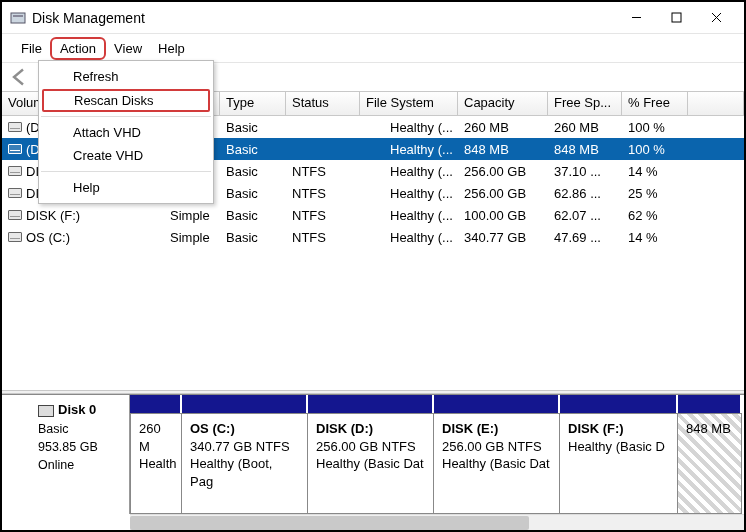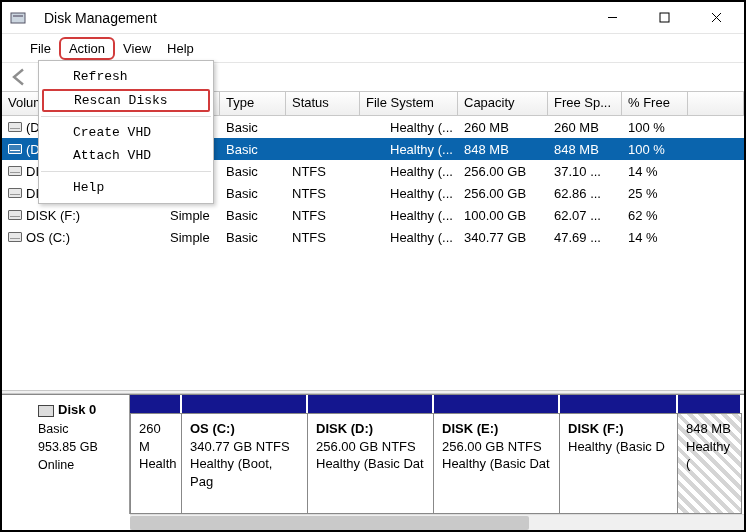--- a/index.html
+++ b/index.html
@@ -1,24 +1,24 @@
 <!DOCTYPE html>
 <html><head>
 <meta charset="utf-8">
 <style>
 * { margin:0; padding:0; box-sizing:border-box; font-family:"Segoe UI",Tahoma,sans-serif; font-size:13px; }
 body { background:#fff; }
 .window { width:746px; height:532px; border:2px solid #000; position:relative; background:#fff; display:flex; flex-direction:column; overflow:hidden; }
-.titlebar { display:flex; align-items:center; height:32px; padding:0 8px; border-bottom:1px solid #e5e5e5;gap:12px; }
+.titlebar { display:flex; align-items:center; height:32px; padding:0 8px; border-bottom:1px solid #e5e5e5; }
 .titlebar .icon { width:16px; height:16px; margin-right:6px; }
 .titlebar .title { flex:0 0 auto; font-size:14px; }
 .titlebar .spacer { flex:1; }
 .winbtn { width:40px; height:28px; display:flex; align-items:center; justify-content:center; }
 .winbtn svg { width:11px; height:11px; }
-.menubar { display:flex; align-items:center; height:28px; padding:0 20px; }
+.menubar { display:flex; align-items:center; height:28px; padding:0 11px; }
 .menubar .menuitem { padding:2px 8px; cursor:default; }
 .hl { border:2.5px solid #d23b3b; border-radius:6px; }
 .toolbar { display:flex; align-items:center; height:30px; padding:0 6px; border-top:1px solid #e5e5e5; border-bottom:1px solid #c8c8c8; gap:4px; }
 .toolbar .tbtn { width:24px; height:24px; display:flex; align-items:center; justify-content:center; opacity:.55; }
 
 .table-wrap { flex:0 0 auto; }
 .columns { display:flex; height:24px; border-bottom:1px solid #c8c8c8; background:#f9f9f9; }
 .columns .col { border-right:1px solid #c8c8c8; padding:3px 6px; white-space:nowrap; overflow:hidden; background:linear-gradient(#fefefe,#efefef); font-size:13px; }
 .rows { }
 .row { display:flex; height:22px; align-items:center; }
@@ -51,21 +51,21 @@
 .partitions { flex:1; display:flex; flex-direction:column; }
 .blue-strip { height:18px; display:flex; }
 .blue-strip div { background:#14168f; border-right:2px solid #fff; }
 .part-row { flex:1; display:flex; }
 .part { border:1px solid #888; border-left:none; padding:6px 8px; overflow:hidden; font-size:12.5px; line-height:1.35; }
 .part:first-child { border-left:1px solid #888; }
 .part .pname { font-weight:bold; }
 .part.hatched { background:repeating-linear-gradient(45deg,#fff,#fff 4px,#d5d5d5 4px,#d5d5d5 8px); }
 
 .dropdown { position:absolute; left:36px; top:58px; width:176px; background:#fff; border:1px solid #bcbcbc; box-shadow:2px 2px 4px rgba(0,0,0,.2); padding:4px 0; }
-.dropdown .dm-item { padding:4px 14px 4px 34px; cursor:default;font-family:Liberation Mono, monospace; }
+.dropdown .dm-item { padding:4px 14px 4px 34px; cursor:default; }
 .dropdown .dm-sep { height:1px; background:#ddd; margin:4px 2px; }
 .dropdown .dm-item.hl-item { border:2.5px solid #d23b3b; border-radius:2px; margin:1px 3px; padding:2px 12px 2px 30px; }
 
 .scroll-track { height:16px; background:#f0f0f0; border-top:1px solid #ddd; position:relative; margin:0 0 0 128px; }
 .scroll-thumb { position:absolute; left:0; top:1px; height:14px; width:65%; background:#c9c9c9; border-radius:2px; }
 </style>
 </head>
 <body>
 
 <div class="window">
@@ -249,32 +249,31 @@
             <div class="pname">DISK  (E:)</div>
             <div>256.00 GB NTFS</div>
             <div>Healthy (Basic Dat</div>
           </div>
           <div class="part" style="width: 118px;">
             <div class="pname">DISK  (F:)</div>
             <div>Healthy (Basic D</div>
           </div>
           <div class="part hatched" style="width: 64px;">
             <div>848 MB</div>
-            <div>Healthy (</div>
           </div>
         </div>
     </div>
   </div>
   <div class="scroll-track">
     <div class="scroll-thumb"></div>
   </div>
 
   <div class="dropdown">
     <div class="dm-item">Refresh</div>
     <div class="dm-item hl-item">Rescan Disks</div>
     <div class="dm-sep"></div>
+    <div class="dm-item">Attach VHD</div>
     <div class="dm-item">Create VHD</div>
-    <div class="dm-item">Attach VHD</div>
     <div class="dm-sep"></div>
     <div class="dm-item">Help</div>
   </div>
 
 </div>
 
 </body></html>

